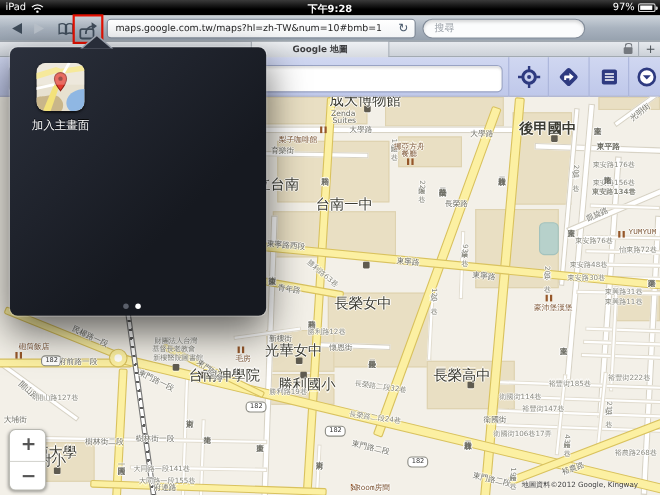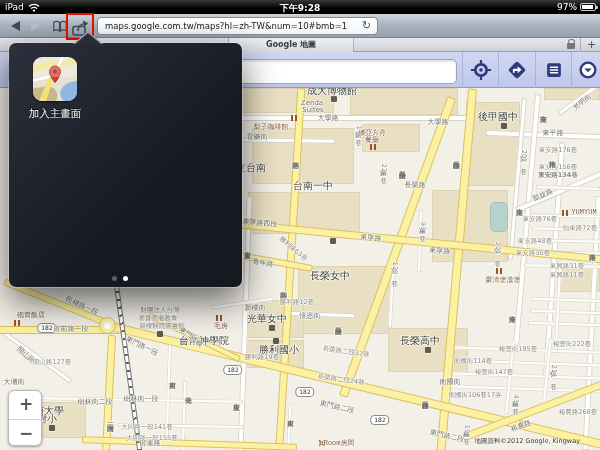--- a/index.html
+++ b/index.html
@@ -43,21 +43,21 @@
   
   .map{position:absolute;left:0;top:88px;width:600px;height:362px;background:#f3f0e8;overflow:hidden;}
   .blk{position:absolute;background:#e9dfc3;border:1px solid #ded2b0;}
   .pond{position:absolute;background:#b7d1cb;border:1px solid #a3c2bd;border-radius:5px;}
   .road{position:absolute;}
   .ry{background:#fcf0a2;border:1px solid #d9c25e;border-radius:2px;}
   .rw{background:#fff;border:1px solid #d8d3c5;}
   .rm{background:#fff;border:1px solid #e3ded1;}
   .rail{position:absolute;width:5px;background:repeating-linear-gradient(to bottom,#5c5c5c 0 2px,#fff 2px 8px);border-left:1px solid #777;border-right:1px solid #777;}
   .ml{position:absolute;transform:translate(-50%,-50%);white-space:nowrap;text-shadow:0 1px 0 rgba(255,255,255,.85),0 -1px 0 rgba(255,255,255,.85),1px 0 0 rgba(255,255,255,.85),-1px 0 0 rgba(255,255,255,.85);}
-  .ml.p{font-size:10px;color:#3c3c33;}
+  .ml.p{font-size:13px;color:#3c3c33;}
   .ml.s{font-size:7px;color:#6d6d64;}
   .ml.l{font-size:6.5px;color:#88887e;}
   .ml.f{font-size:7px;color:#7d5635;font-family:Liberation Mono, monospace;}
   .ml.v{writing-mode:vertical-rl;}
   .mk{position:absolute;transform:translate(-50%,-50%);}
   .mkf{width:6px;height:6px;border-left:2px solid #96572a;border-right:2px solid #96572a;}
   .mki{width:6px;height:6px;background:#5f5b50;border-radius:1px;box-shadow:0 1px 0 rgba(255,255,255,.6);}
   .shield{position:absolute;transform:translate(-50%,-50%);background:#fff;border:1px solid #8b8b83;border-radius:4px;font-size:6px;line-height:8px;padding:0 3px;color:#333;}
   .roundabout{position:absolute;left:100px;top:230px;width:15px;height:15px;border:4px solid #fcf0a2;outline:1px solid #d9c25e;background:#fff;border-radius:50%;}
   .zoomctl{position:absolute;left:8px;top:302px;width:34px;height:56px;background:#fff;border:1px solid #b9b9b2;border-radius:6px;box-shadow:0 1px 3px rgba(0,0,0,.35);}
@@ -107,20 +107,21 @@
       <path d="M2 2c2.5-1 4.5-1 6.5.6v9.4C6.5 10.6 4.5 10.6 2 11.6z" fill="none" stroke="#3f4c5a" stroke-width="1.4"></path>
       <path d="M16 2c-2.5-1-4.5-1-6.5.6v9.4c2-1.4 4-1.4 6.5-.4z" fill="none" stroke="#3f4c5a" stroke-width="1.4"></path>
     </svg>
     <svg class="tb-ic" style="left:70px;top:4px" width="20" height="19" viewBox="0 0 20 19">
       <rect x="3" y="8.5" width="12" height="8.5" rx="1.5" fill="none" stroke="#3f4c5a" stroke-width="1.6"></rect>
       <path d="M8 13c0-4.5 3-7 6.5-7.2" fill="none" stroke="#3f4c5a" stroke-width="1.6"></path>
       <path d="M13.2 2.2l5 3.4-4.6 3.6z" fill="#3f4c5a"></path>
     </svg>
     <input class="urlfield" readonly="" value="maps.google.com.tw/maps?hl=zh-TW&amp;num=10#bmb=1" style="">
     <span class="reload">↻</span>
+    <input class="searchfield" placeholder="搜尋" style="">
   </div>
 
   <div class="tabbar">
     <div class="tab">Google 地圖</div>
     <span class="lock"></span>
     <span class="tab-div"></span>
     <div class="newtab">+</div>
   </div>
 
   <div class="gmheader">
@@ -247,23 +248,23 @@
       <div class="ml f" style="left: 271px; top: 39px;">梨子咖啡館</div>
       <div class="ml s" style="left: 257px; top: 49px;">育樂街</div>
       <div class="ml s" style="left: 328px; top: 30px;">大學路</div>
       <div class="ml s" style="left: 438px; top: 34px;">大學路</div>
       <div class="ml l v" style="left: 358px; top: 42px;">大學路17巷</div>
       <div class="ml l v" style="left: 383px; top: 80px;">大學路22巷</div>
       <div class="ml f" style="left: 372px; top: 45px;">挪亞方舟</div>
       <div class="ml f" style="left: 372px; top: 52px;">餐廳</div>
       <div class="ml p" style="left: 246px; top: 80px;">國立台南</div>
       <div class="ml p" style="left: 313px; top: 98px;">台南一中</div>
-      <div class="ml p" style="left: 498px; top: 29px;">後甲國中</div>
+      <div class="ml p" style="left: 498px; top: 29px; font-weight: bold;">後甲國中</div>
       <div class="ml s" style="left: 582px; top: 14px; transform: translate(-50%, -50%) rotate(-38deg);">光明街</div>
-      <div class="ml s" style="left: 553px; top: 45px;">東平路</div>
+      <div class="ml s" style="left: 553px; top: 45px; font-weight: bold;">東平路</div>
       <div class="ml l" style="left: 558px; top: 62px;">東安路176巷</div>
       <div class="ml l" style="left: 558px; top: 79px;">東安路156巷</div>
       <div class="ml l" style="left: 558px; top: 87px; font-weight: bold;">東安路134巷</div>
       <div class="ml s v" style="left: 552px; top: 67px;">怡東路</div>
       <div class="ml s v" style="left: 543px; top: 22px;">東安路</div>
       <div class="ml s v" style="left: 519px; top: 115px;">東安路</div>
       <div class="ml s v" style="left: 512px; top: 222px;">東安路</div>
       <div class="ml s v" style="left: 456px; top: 68px;">林森路二段</div>
       <div class="ml s v" style="left: 402px; top: 78px;">長榮路二段</div>
       <div class="ml s" style="left: 415px; top: 97px;">長榮路</div>

